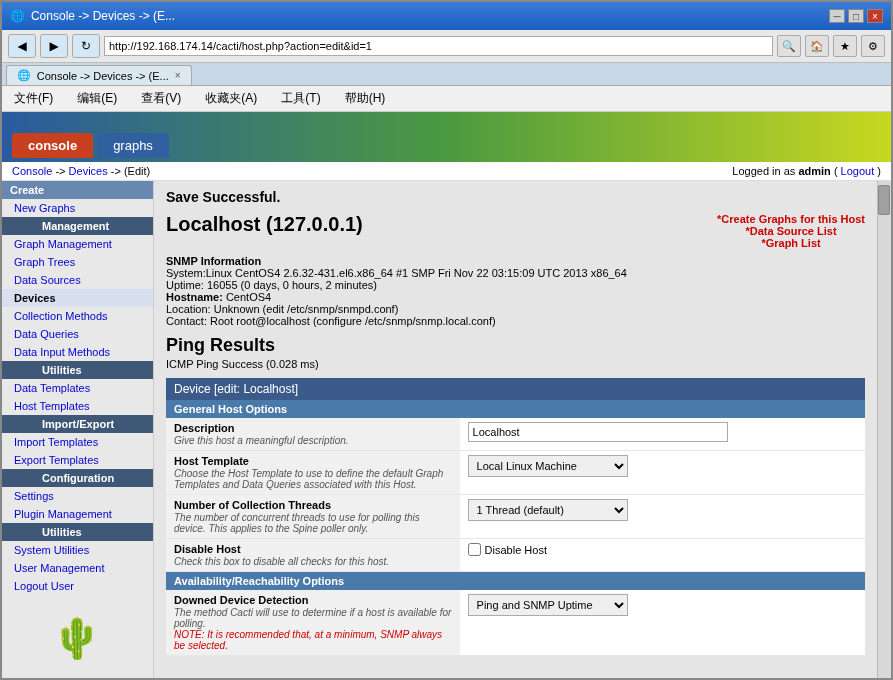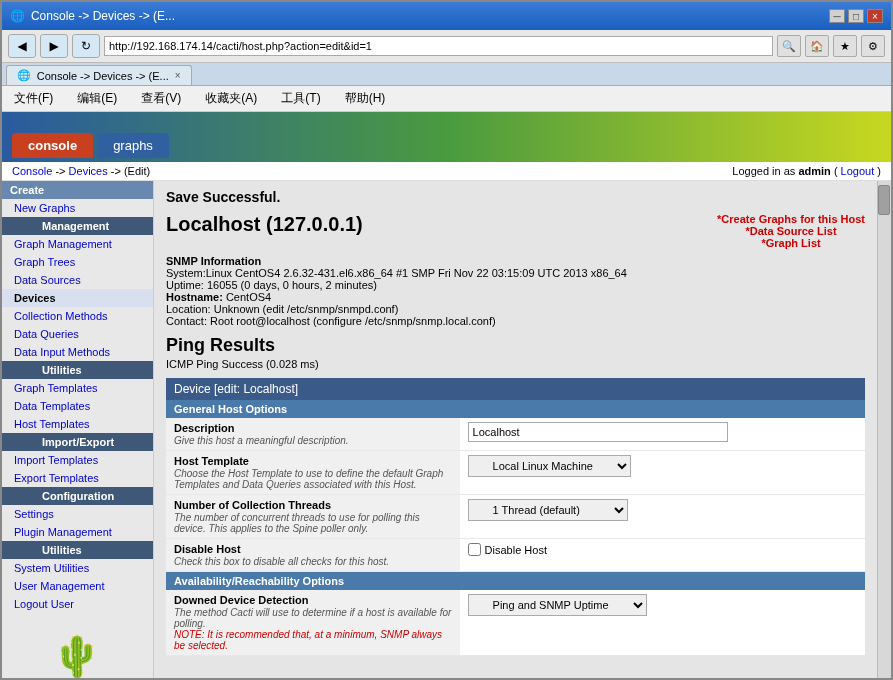--- a/index.html
+++ b/index.html
@@ -223,21 +223,21 @@
     .form-table td:first-child { width: 42%; background: #f0f0f0; }
     .form-table td:last-child { width: 58%; background: white; }
     .field-label { font-weight: bold; margin-bottom: 1px; }
     .field-desc { color: #555; font-size: 10px; font-style: italic; }
     .field-desc.red { color: #cc0000; font-style: italic; font-size: 10px; }
 
     input[type="text"] {
       width: 260px; height: 20px; border: 1px solid #aaa; padding: 2px 4px; font-size: 11px;
     }
     select {
-      height: 22px; border: 1px solid #aaa; padding: 1px 20px; font-size: 11px; min-width: 160px;
+      height: 22px; border: 1px solid #aaa; padding: 1px 4px; font-size: 11px; min-width: 160px;
     }
     input[type="checkbox"] { margin-right: 4px; }
     .checkbox-label { font-size: 11px; display: flex; align-items: center; }
 
     .scrollbar-right {
       width: 14px;
       background: #d8d8d8;
       border-left: 1px solid #bbb;
     }
   </style>
@@ -318,21 +318,20 @@
       <div class="sidebar-section-header dark">Management</div>
       <div class="sidebar-item">Graph Management</div>
       <div class="sidebar-item">Graph Trees</div>
       <div class="sidebar-item">Data Sources</div>
       <div class="sidebar-item" style="font-weight:bold; color:#000; background:#d8e0f0;">Devices</div>
       <div class="sidebar-item">Collection Methods</div>
       <div class="sidebar-item">Data Queries</div>
       <div class="sidebar-item">Data Input Methods</div>
 
       <div class="sidebar-section-header dark">Utilities</div>
-      <div class="sidebar-item">Graph Templates</div>
       <div class="sidebar-item">Data Templates</div>
       <div class="sidebar-item">Host Templates</div>
 
       <div class="sidebar-section-header dark">Import/Export</div>
       <div class="sidebar-item">Import Templates</div>
       <div class="sidebar-item">Export Templates</div>
 
       <div class="sidebar-section-header dark">Configuration</div>
       <div class="sidebar-item">Settings</div>
       <div class="sidebar-item">Plugin Management</div>

